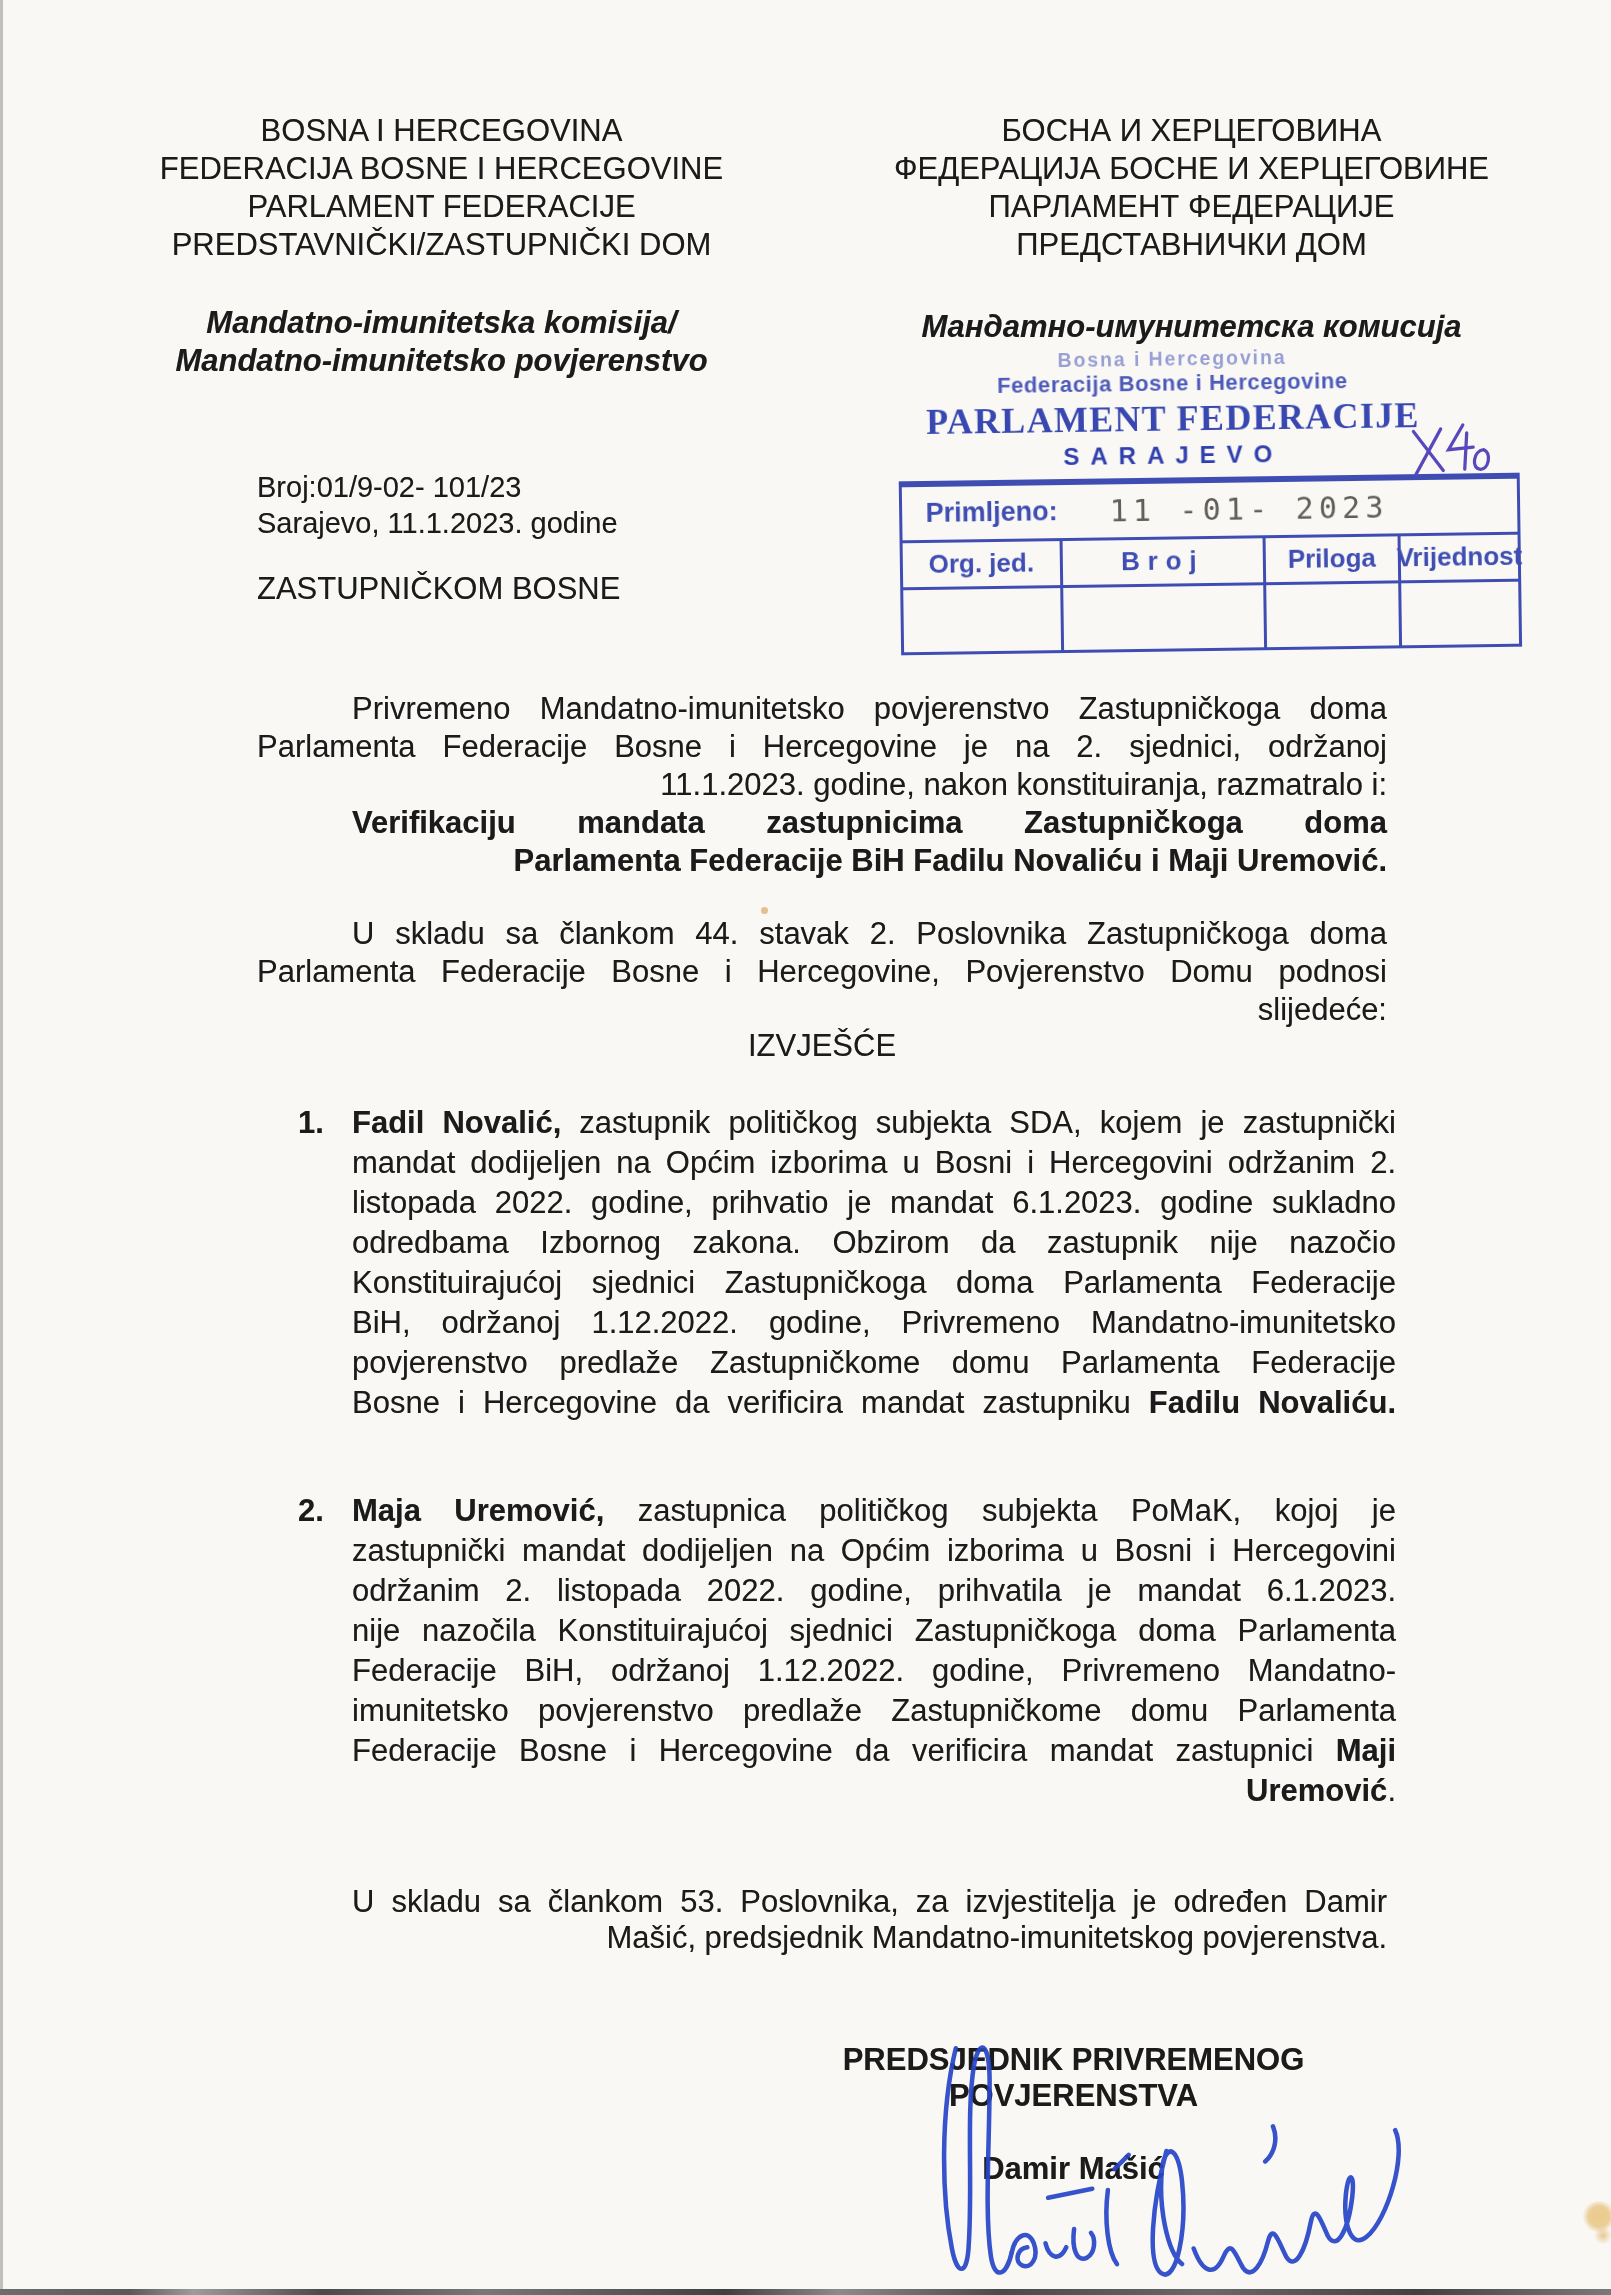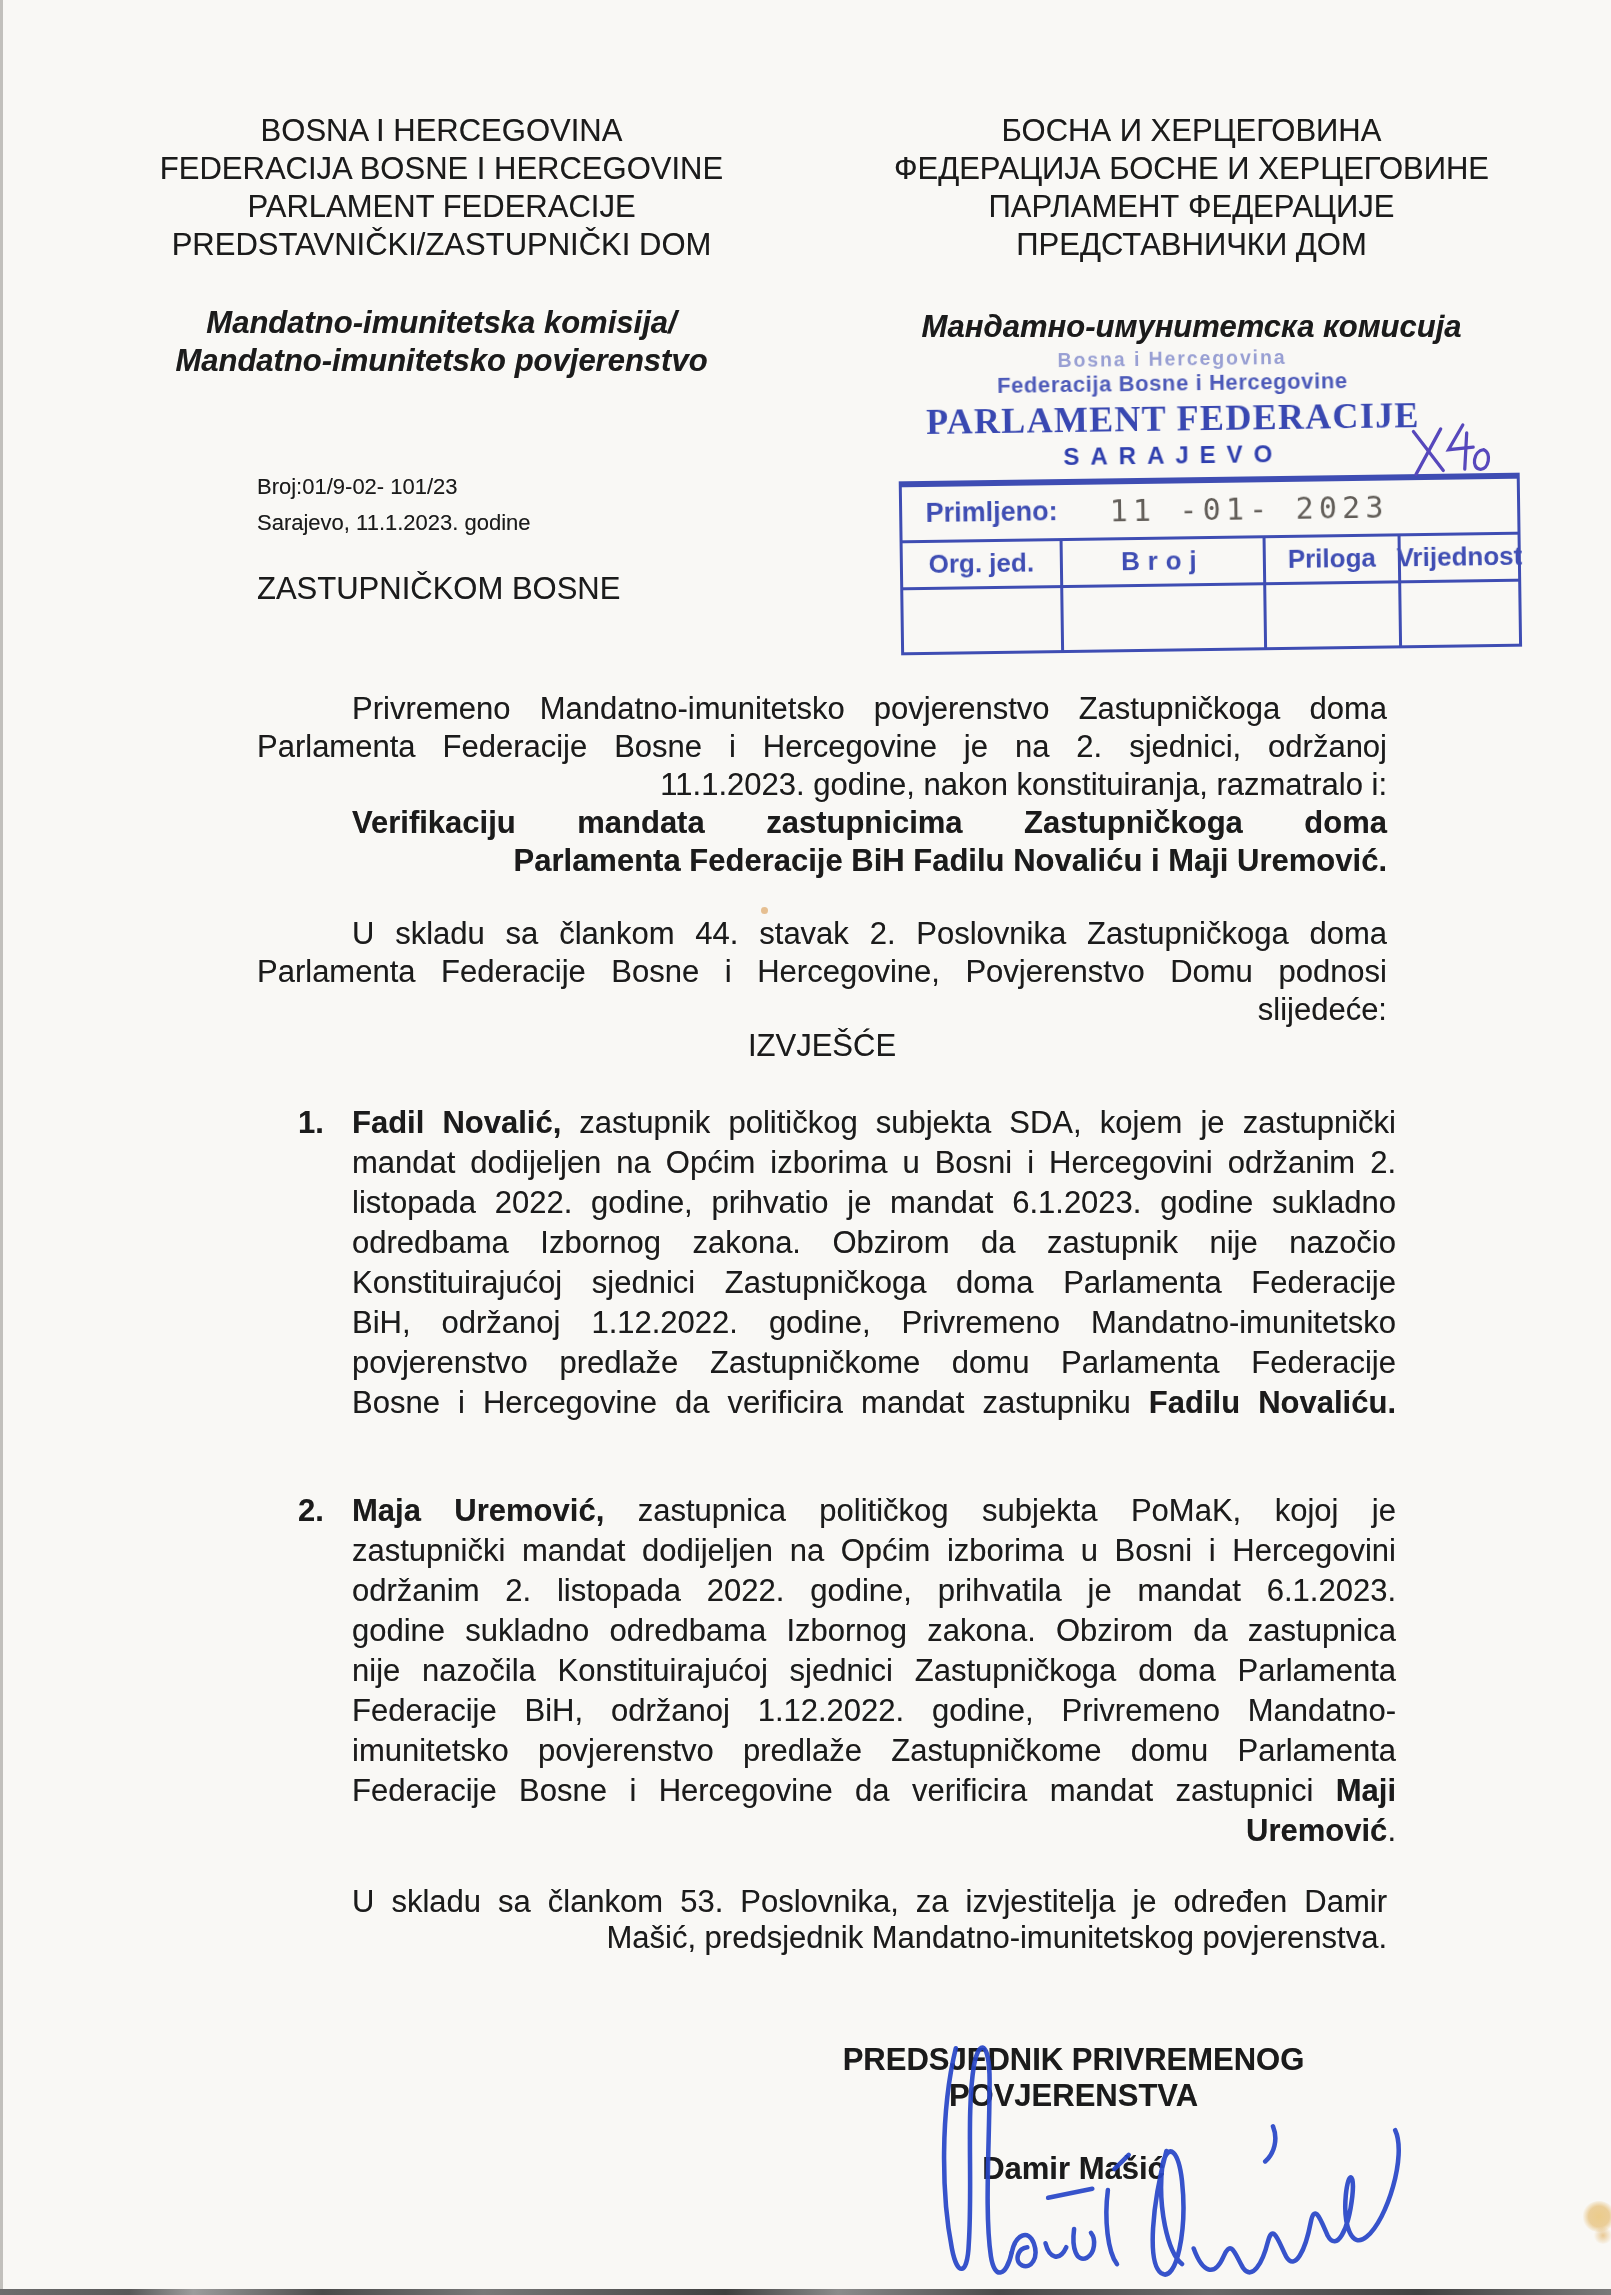--- a/index.html
+++ b/index.html
@@ -39,21 +39,21 @@
   .rdate{margin-left:52px;font-family:"DejaVu Sans Mono",monospace;font-size:30px;letter-spacing:5.2px;color:#55514b;}
   .srow2{height:44px;border-bottom:3.9px solid currentColor;font-weight:bold;font-size:26px;}
   .srow3{height:62px;}
   .scell{height:100%;display:flex;align-items:center;justify-content:center;box-sizing:border-box;}
   .c1{width:26%;border-right:3.9px solid currentColor;}
   .c2{width:33%;border-right:3.9px solid currentColor;letter-spacing:7.8px;}
   .c3{width:22%;border-right:3.9px solid currentColor;}
   .c4{width:19%;}
   .xnote{left:1403px;top:412px;}
   
-  .meta{left:257px;top:469px;font-size:22px;line-height:36px;}
+  .meta{left:257px;top:469px;font-size:29px;line-height:36px;}
   .addr{left:257px;top:570px;font-size:31px;line-height:38px;}
   
   .blk{width:1130px;left:257px;font-size:31px;line-height:38px;}
   .ln{min-height:38px;}
   .j{text-align:justify;text-align-last:justify;}
   .lft{text-align:right;text-align-last:auto;}
   .ind{text-indent:95px;}
   .bold{font-weight:bold;}
   .title{left:257px;width:1130px;top:1028px;text-align:center;font-weight:normal;font-size:31px;}
   .item{left:298px;width:1098px;font-size:31px;line-height:40px;}
@@ -174,21 +174,20 @@
       <div class="ln j"><span>Bosne i Hercegovine da verificira mandat zastupniku </span><b>Fadilu Novaliću.</b></div>
     </div>
   </div>
 
   <div class="abs item soft" style="top:1491px">
     <span class="num">2.</span>
     <div class="itxt">
       <div class="ln j"><b>Maja Uremović,</b><span> zastupnica političkog subjekta PoMaK, kojoj je</span></div>
       <div class="ln j">zastupnički mandat dodijeljen na Općim izborima u Bosni i Hercegovini</div>
       <div class="ln j">održanim 2. listopada 2022. godine, prihvatila je mandat 6.1.2023.</div>
-      <div class="ln j">godine sukladno odredbama Izbornog zakona. Obzirom da zastupnica</div>
       <div class="ln j">nije nazočila Konstituirajućoj sjednici Zastupničkoga doma Parlamenta</div>
       <div class="ln j">Federacije BiH, održanoj 1.12.2022. godine, Privremeno Mandatno-</div>
       <div class="ln j">imunitetsko povjerenstvo predlaže Zastupničkome domu Parlamenta</div>
       <div class="ln j"><span>Federacije Bosne i Hercegovine da verificira mandat zastupnici </span><b>Maji</b></div>
       <div class="ln lft"><b>Uremović</b><span>.</span></div>
     </div>
   </div>
 
   <div class="abs blk soft" style="top:1884px;line-height:36px">
     <div class="ln j ind" style="min-height:36px">U skladu sa člankom 53. Poslovnika, za izvjestitelja je određen Damir</div>

